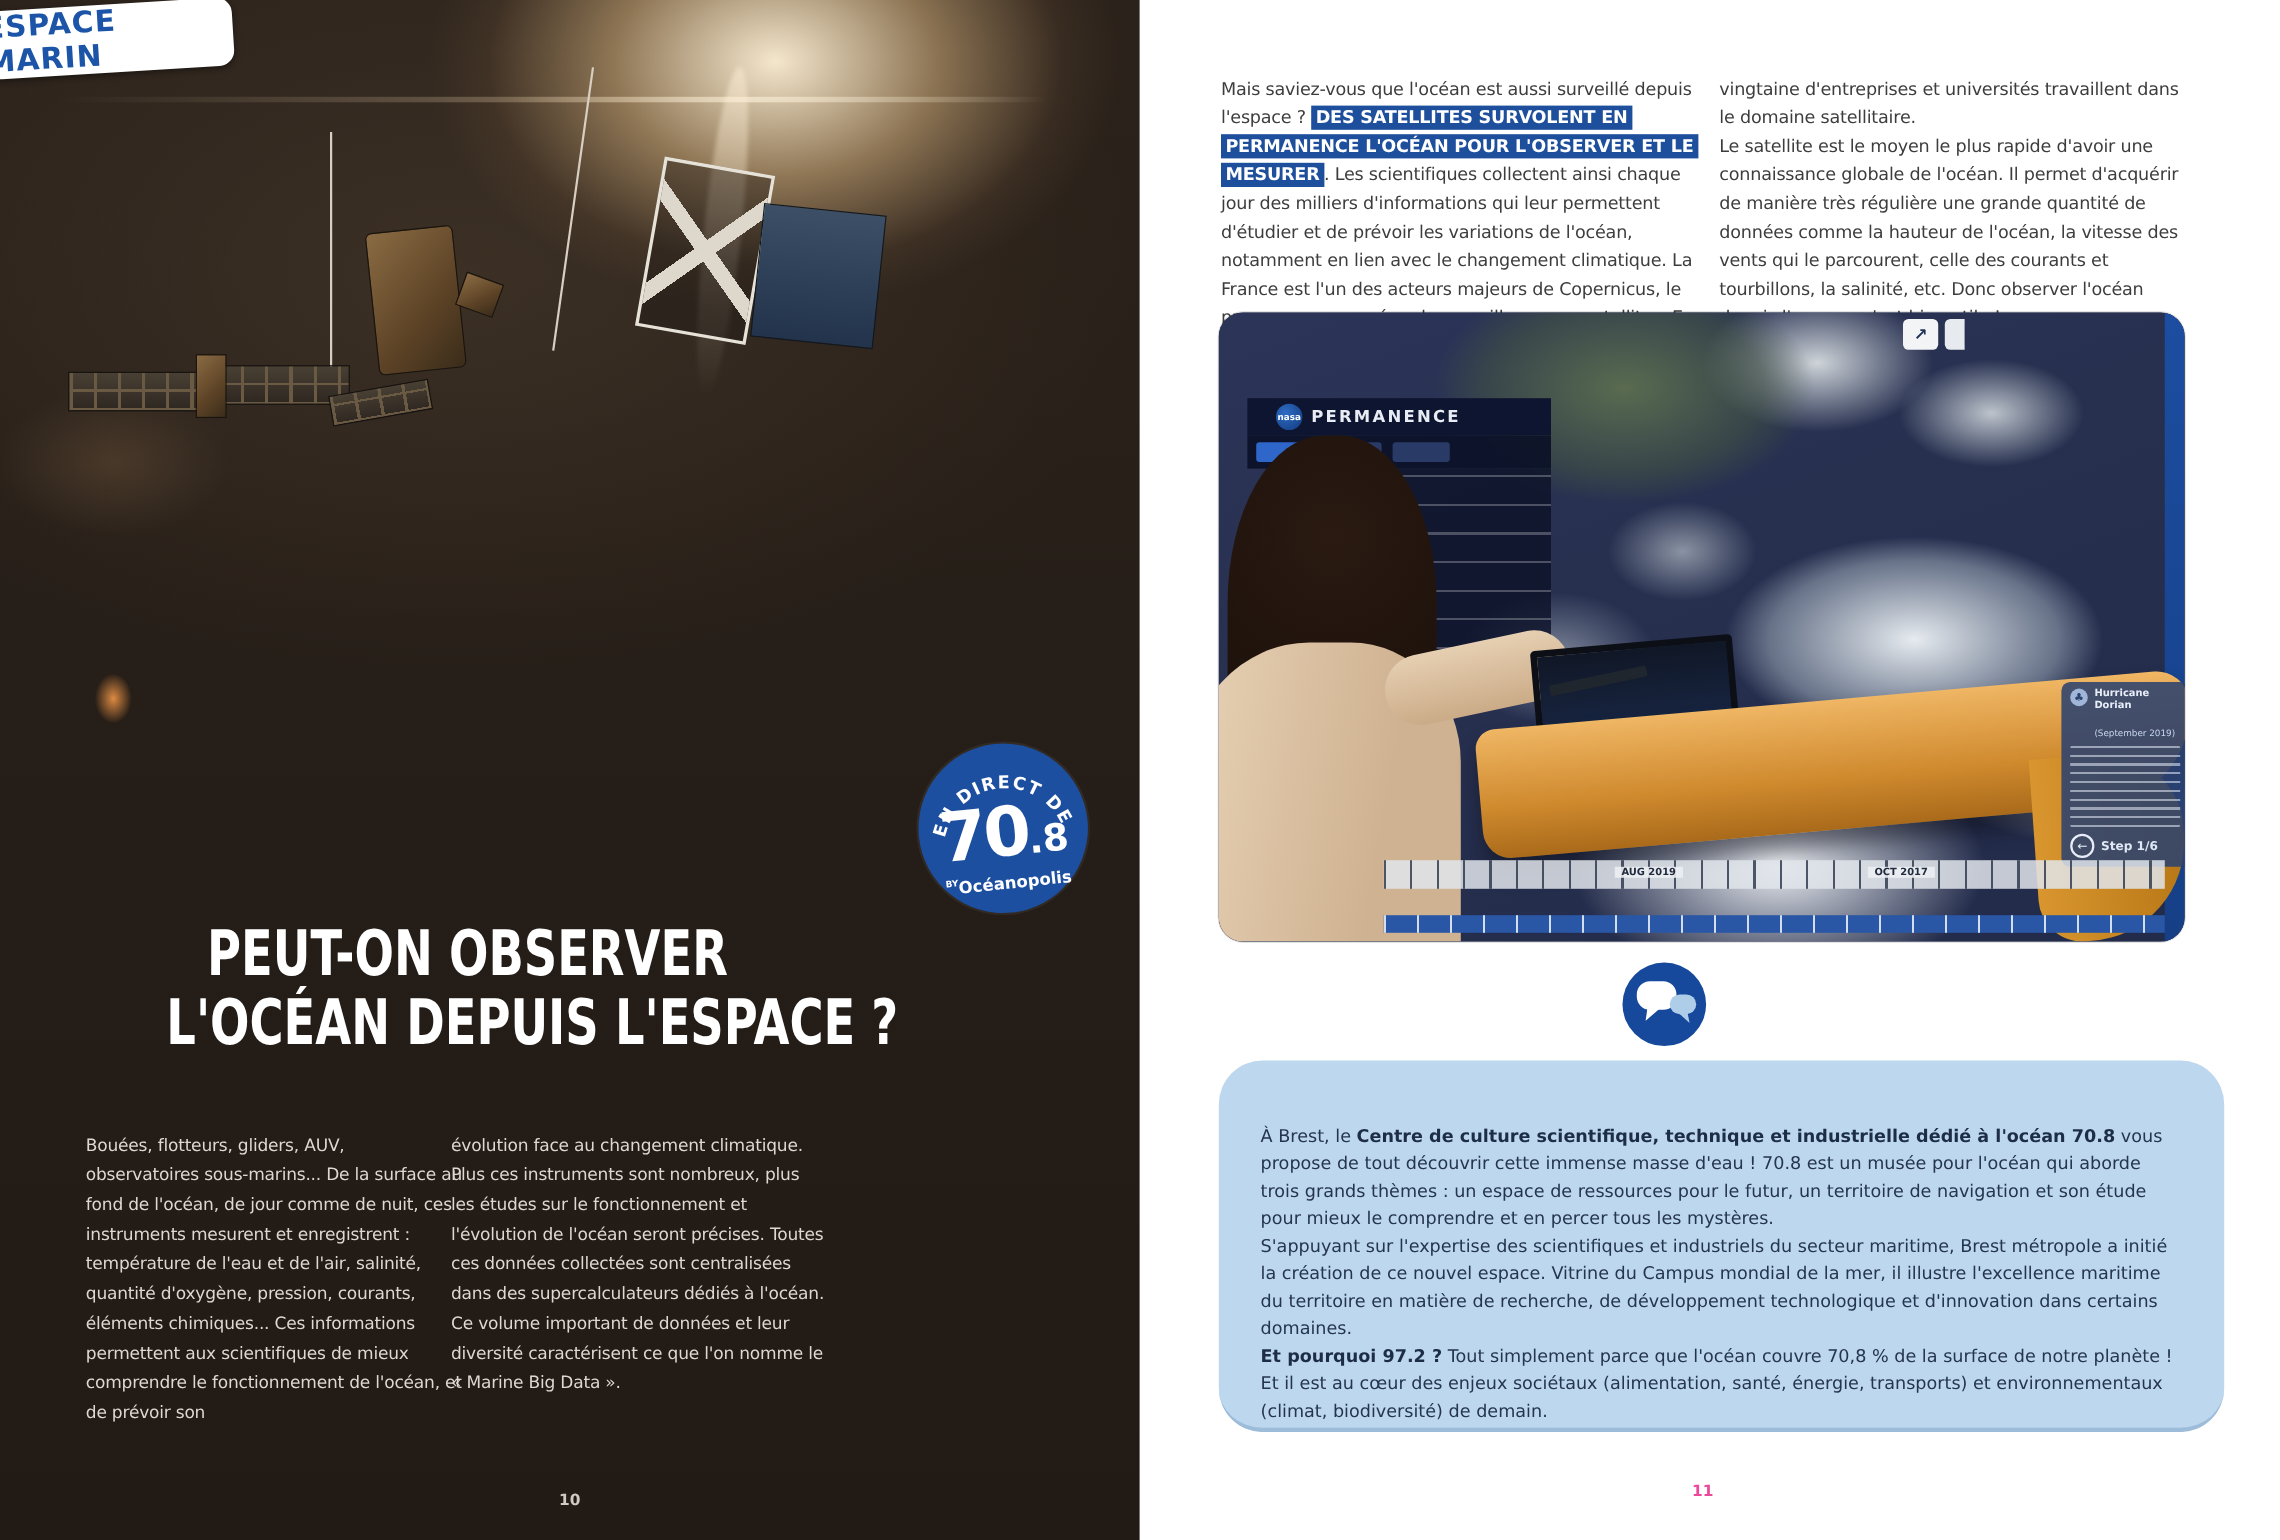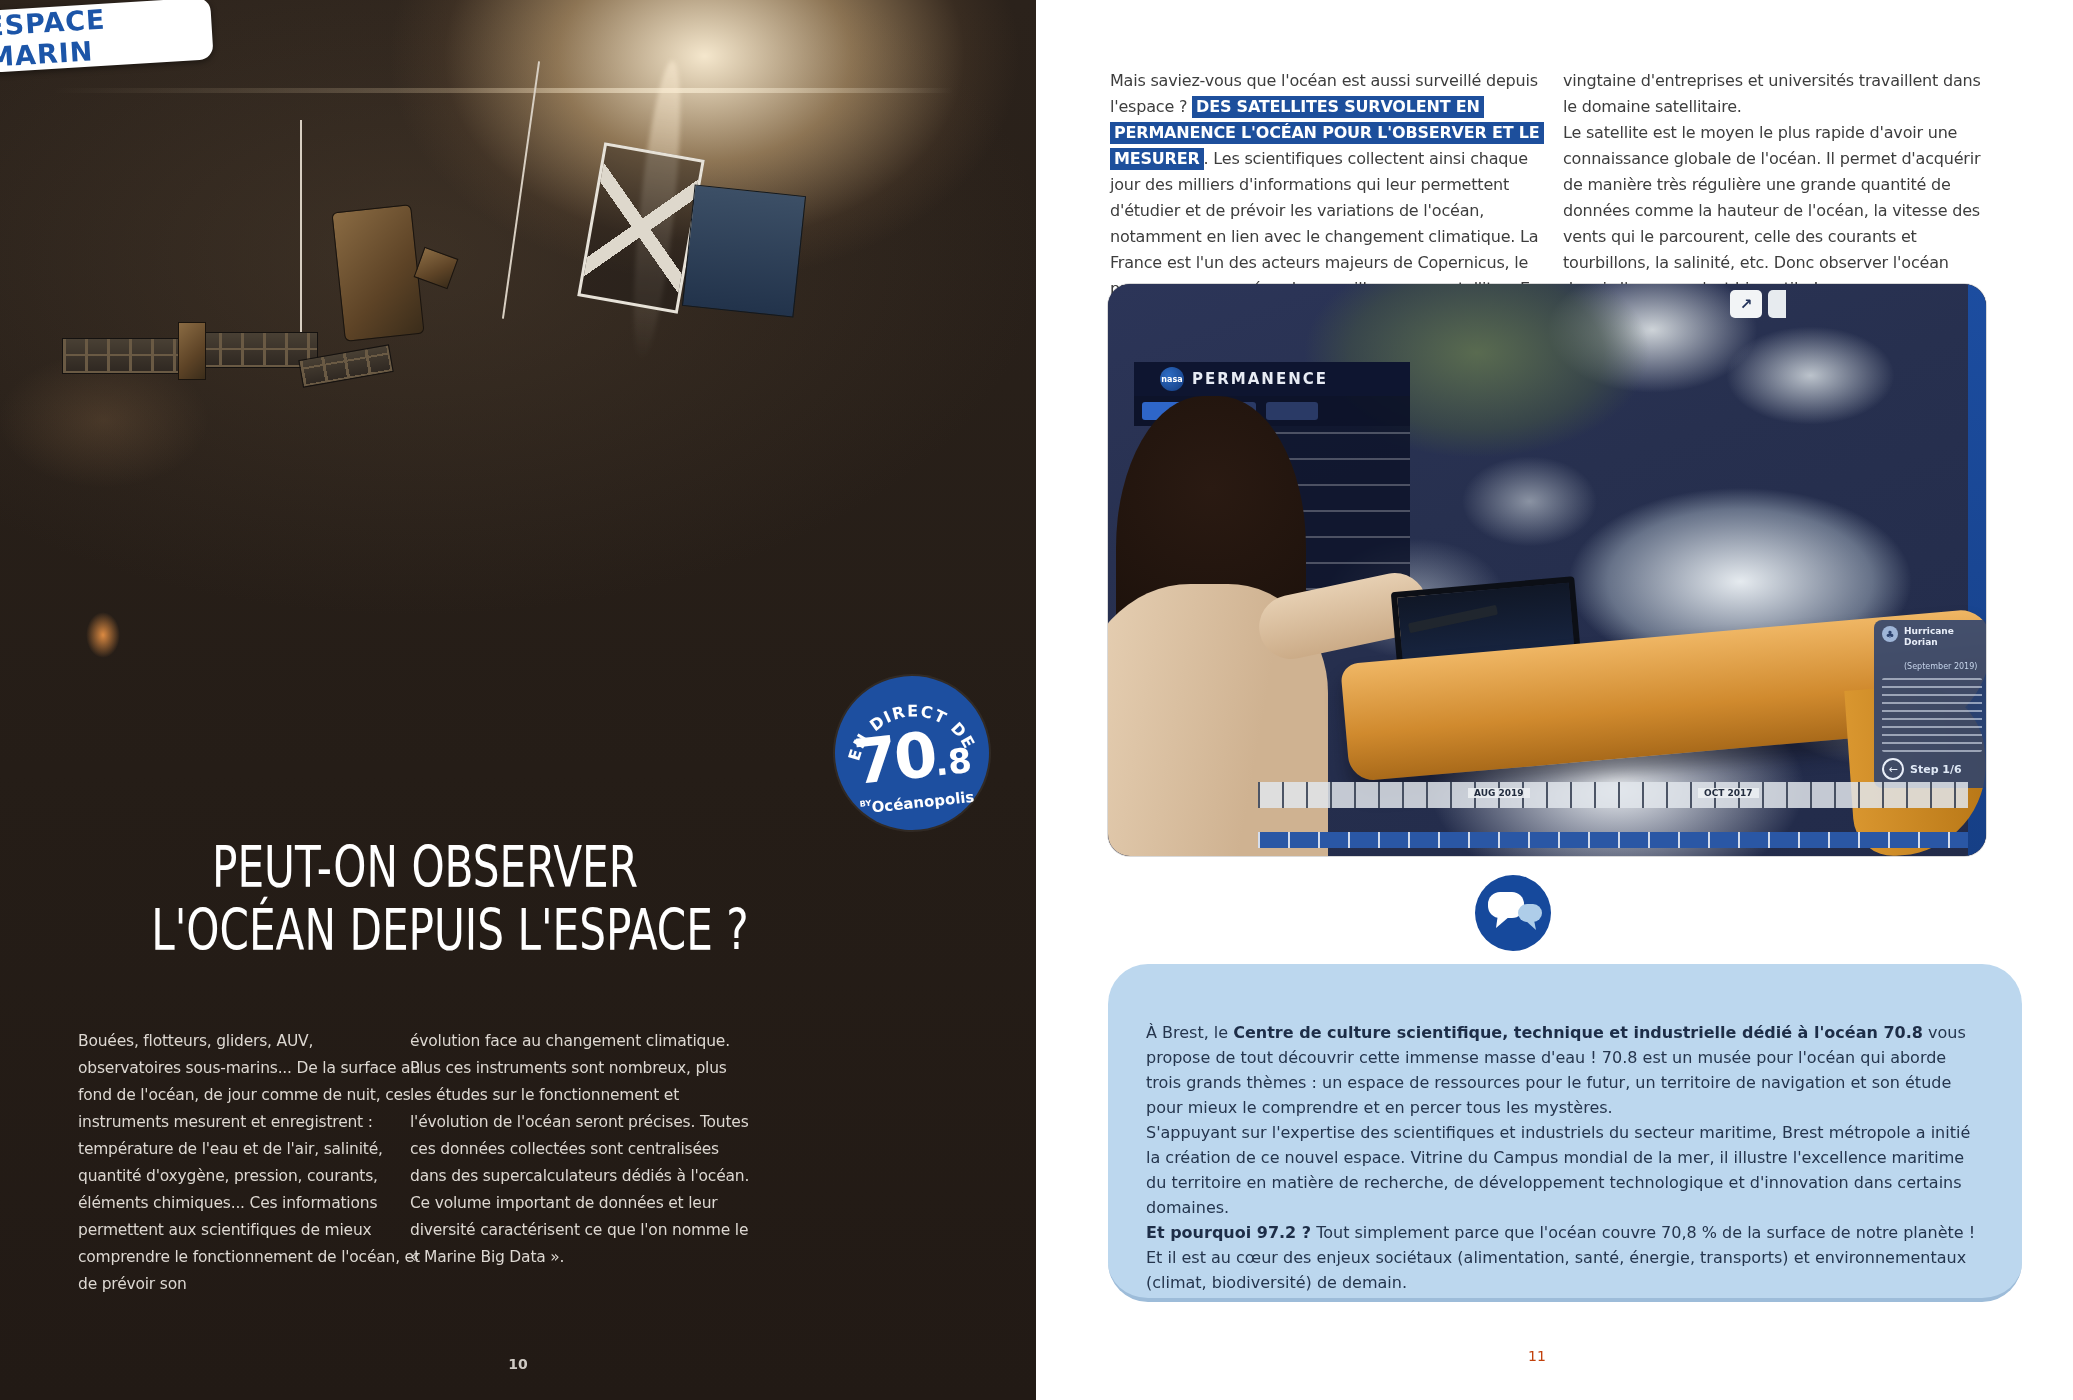--- a/index.html
+++ b/index.html
@@ -36,21 +36,21 @@
 
   .badge708{left:835px;top:676px;width:154px;height:154px;border-radius:50%;background:#1d4fa0;
       box-shadow:0 0 0 2px rgba(255,255,255,.06);transform:rotate(-6deg);}
   .badge708 svg{position:absolute;left:0;top:0;}
   .badge-num{position:absolute;left:0;top:44px;width:100%;text-align:center;color:#fff;font-weight:800;}
   .badge-num .n{font-size:62px;letter-spacing:-3px;}
   .badge-num .d{font-size:34px;font-weight:700;}
   .badge-by{position:absolute;left:0;top:118px;width:100%;text-align:center;color:#fff;font-size:15px;font-weight:700;}
   .badge-by .sup{font-size:8px;vertical-align:top;font-weight:700;}
 
-  .l-title{left:55px;top:836px;width:740px;text-align:center;color:#ffffff;font-weight:400;}
+  .l-title{left:55px;top:836px;width:740px;text-align:center;color:#ffffff;font-weight:700;}
   .l-title .t-line{font-size:57px;line-height:63px;transform:scaleX(.74);transform-origin:50% 50%;white-space:nowrap;}
 
   .l-col{top:1028px;width:342px;color:#ddd8d2;font-size:15.5px;line-height:27px;letter-spacing:-.2px;font-weight:500;}
   .l-col1{left:78px;}
   .l-col2{left:410px;}
   .pagenum-left{left:498px;top:1356px;width:40px;text-align:center;color:#cfcac4;font-size:14px;font-weight:700;}
 
   
   .r-col{top:68px;width:436px;color:#3d3d3d;font-size:16px;line-height:26px;letter-spacing:-.2px;font-weight:500;}
   .r-col1{left:1110px;}
@@ -105,21 +105,21 @@
   .ruler-label{position:absolute;top:6px;font-size:9px;color:#222c3e;background:rgba(235,238,242,.9);padding:0 6px;font-weight:700;}
   .wv-bluebar{left:150px;top:548px;width:710px;height:16px;background:#2a57a5;background-image:repeating-linear-gradient(90deg, rgba(255,255,255,.8) 0 2px, rgba(0,0,0,0) 2px 30px);}
 
   
   .bubble-badge{left:1474px;top:874px;width:78px;height:78px;}
   .sp-header{left:1318px;top:938px;width:482px;height:54px;background:#16499c;display:flex;align-items:center;justify-content:center;box-shadow:0 2px 0 rgba(10,40,90,.25);}
   .sp-header span{color:#fff;font-size:30px;font-weight:800;letter-spacing:.5px;transform:scaleX(.92);white-space:nowrap;}
   .infobox{left:1108px;top:964px;width:914px;height:338px;background:#bcd7ee;border-radius:40px;box-sizing:border-box;
       padding:56px 38px 0 38px;color:#25354d;font-size:16px;line-height:25px;font-weight:500;border-bottom:4px solid #9dbcd9;}
   .infobox .b{font-weight:800;color:#1d2d47;}
-  .pagenum-right{left:1528px;top:1348px;width:40px;color:#c2410c;font-size:14px;font-weight:400;}
+  .pagenum-right{left:1528px;top:1348px;width:40px;text-align:center;color:#ec4899;font-size:14px;font-weight:700;}
 </style>
 </head>
 <body>
 
 <div class="spread">
 
   <div class="abs left-page">
     <div class="abs flare-line"></div>
     <div class="abs beam"></div>
     <div class="abs glow-orange"></div>

